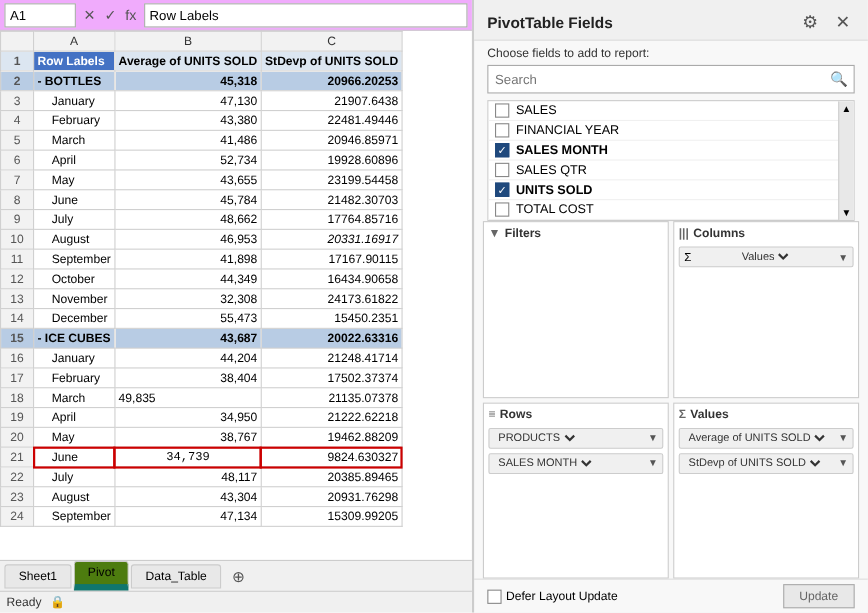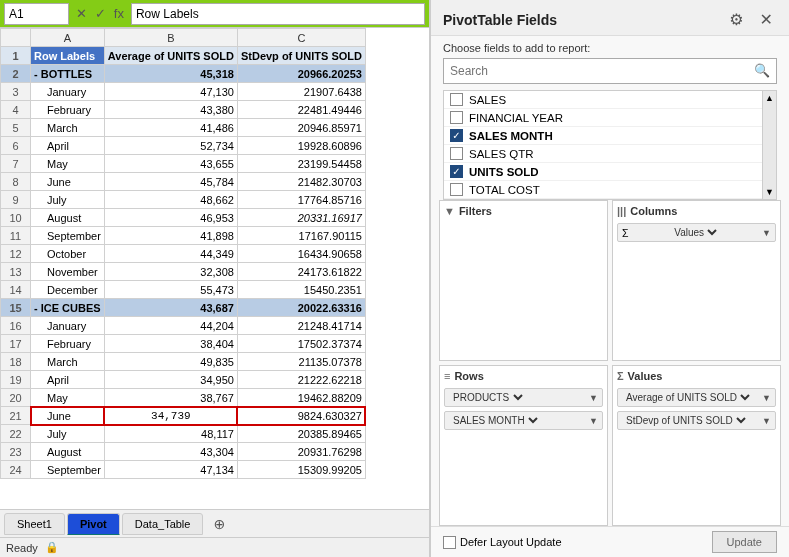--- a/index.html
+++ b/index.html
@@ -12,21 +12,21 @@
       background: #fff;
       display: flex;
       flex-direction: column;
       border-right: 1px solid #ccc;
     }
     
     
     #formula-bar {
       display: flex;
       align-items: center;
-      background: #84cc16;
+      background: #f0abfc;
       border-bottom: 1px solid #ccc;
       height: 28px;
       padding: 0 4px;
       gap: 4px;
     }
     #cell-ref-box {
       width: 65px;
       border: 1px solid #aaa;
       padding: 2px 4px;
       font-size: 12px;
@@ -115,23 +115,23 @@
     .sheet-tab {
       padding: 4px 12px;
       font-size: 11px;
       border: 1px solid #ccc;
       background: #e8e8e8;
       cursor: pointer;
       margin-right: 2px;
       border-radius: 3px 3px 0 0;
     }
     .sheet-tab.active {
-      background: #1d4ed8;
-      border-bottom: 1px solid #0f766e;
-      font-weight: bold;
+      background: #4d7c0f;
+      border-bottom: 7px solid #0f766e;
+      font-weight: normal;
     }
     .tab-add {
       padding: 4px 8px;
       font-size: 14px;
       color: #555;
       cursor: pointer;
     }
     #status-bar {
       height: 20px;
       background: #f0f0f0;
@@ -454,21 +454,21 @@
           </tr>
           <tr>
             <td class="row-num">17</td>
             <td style="padding-left: 16px;">February</td>
             <td style="text-align: right;">38,404</td>
             <td style="text-align: right;">17502.37374</td>
           </tr>
           <tr>
             <td class="row-num">18</td>
             <td style="padding-left: 16px;">March</td>
-            <td style="text-align: right;">49,835</td>
+            <td style="">49,835</td>
             <td style="text-align: right;">21135.07378</td>
           </tr>
           <tr>
             <td class="row-num">19</td>
             <td style="padding-left: 16px;">April</td>
             <td style="text-align: right;">34,950</td>
             <td style="text-align: right;">21222.62218</td>
           </tr>
           <tr>
             <td class="row-num">20</td>

